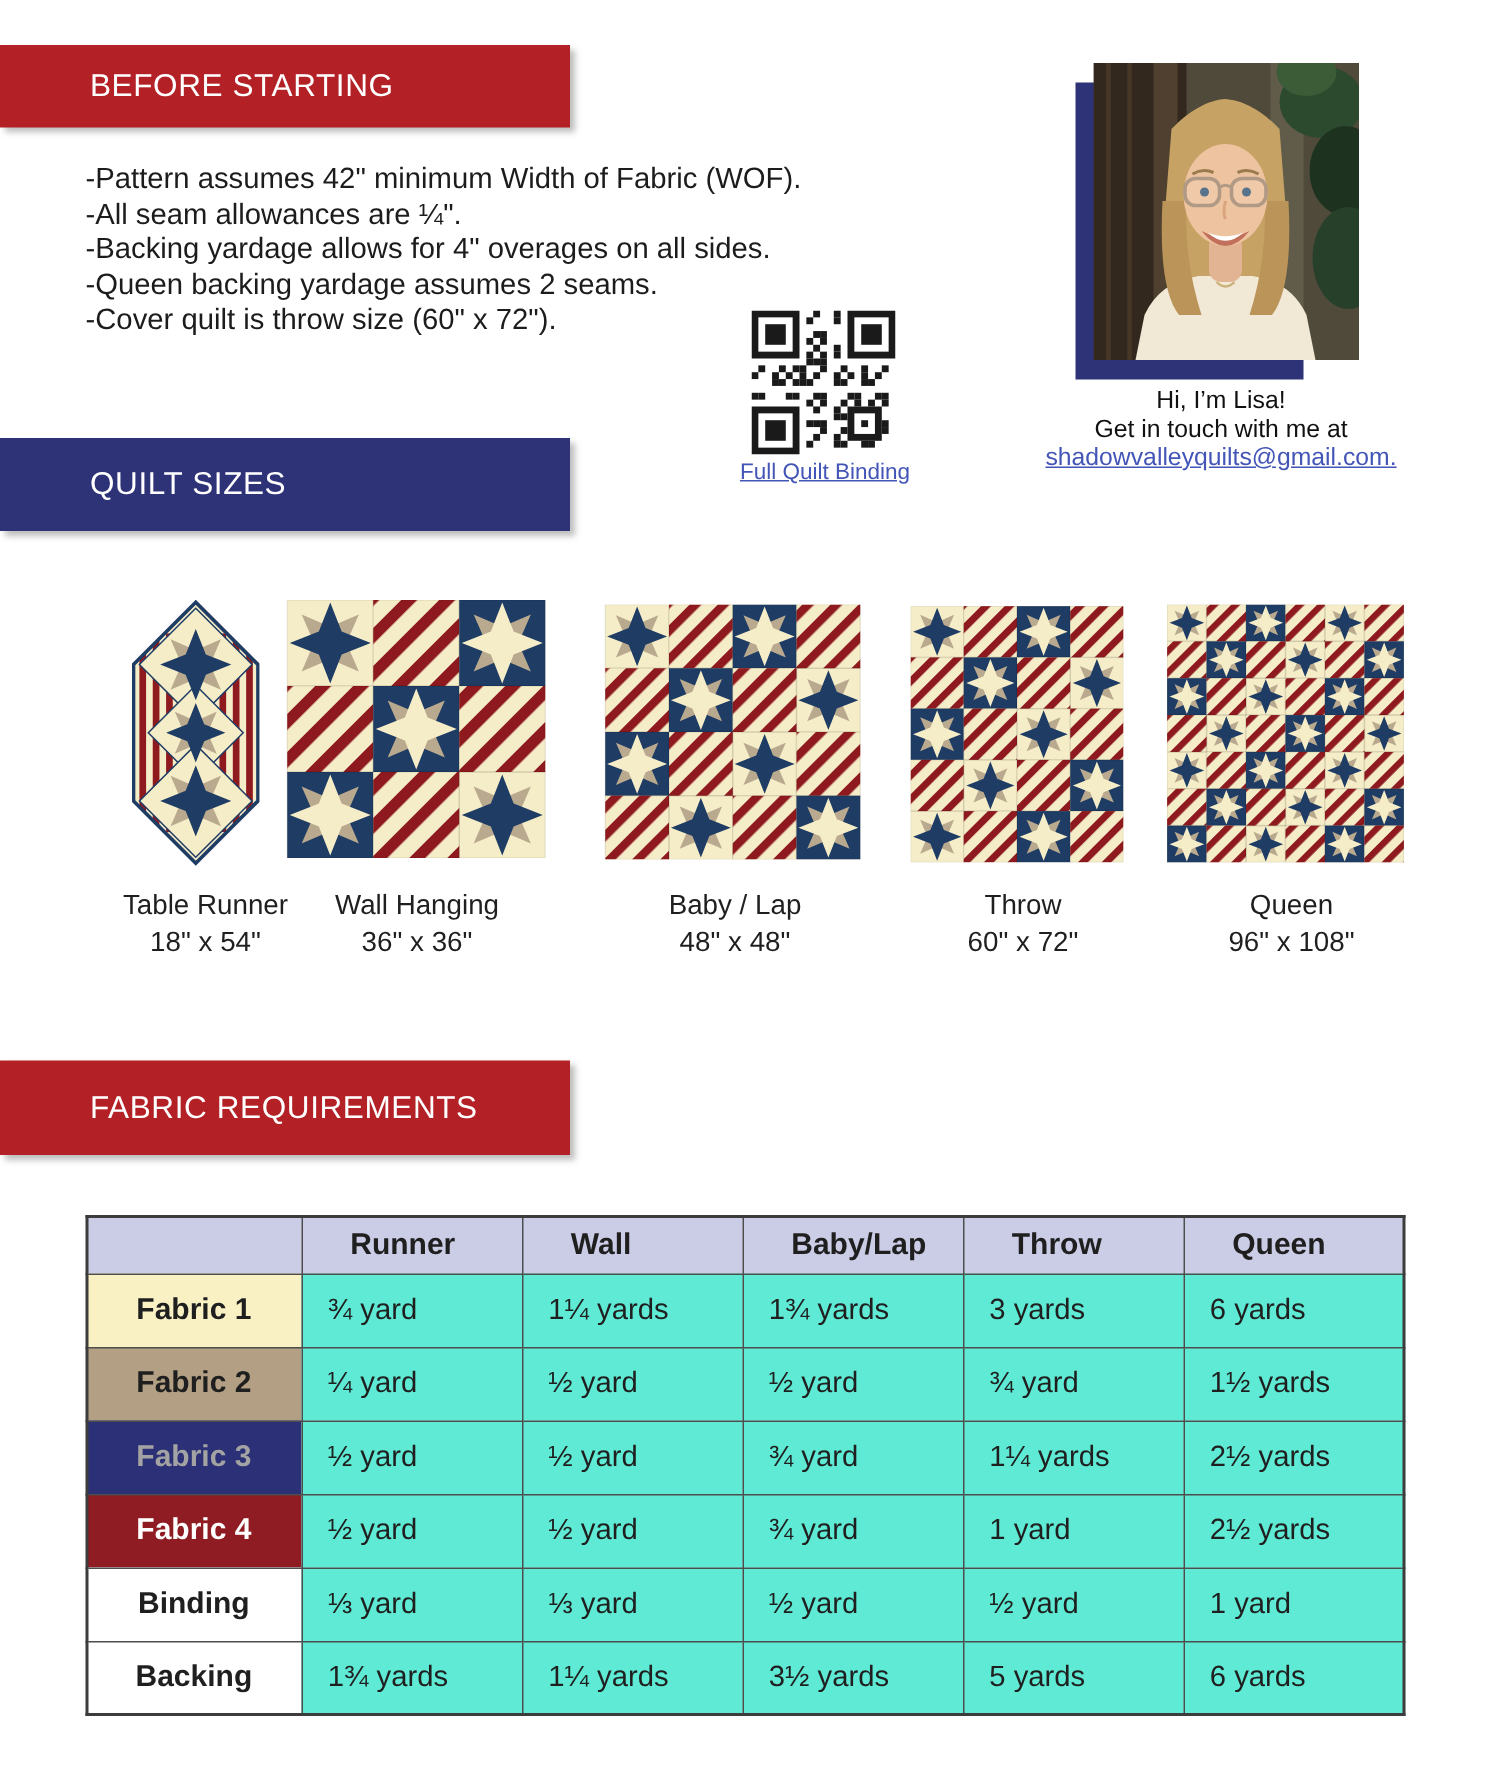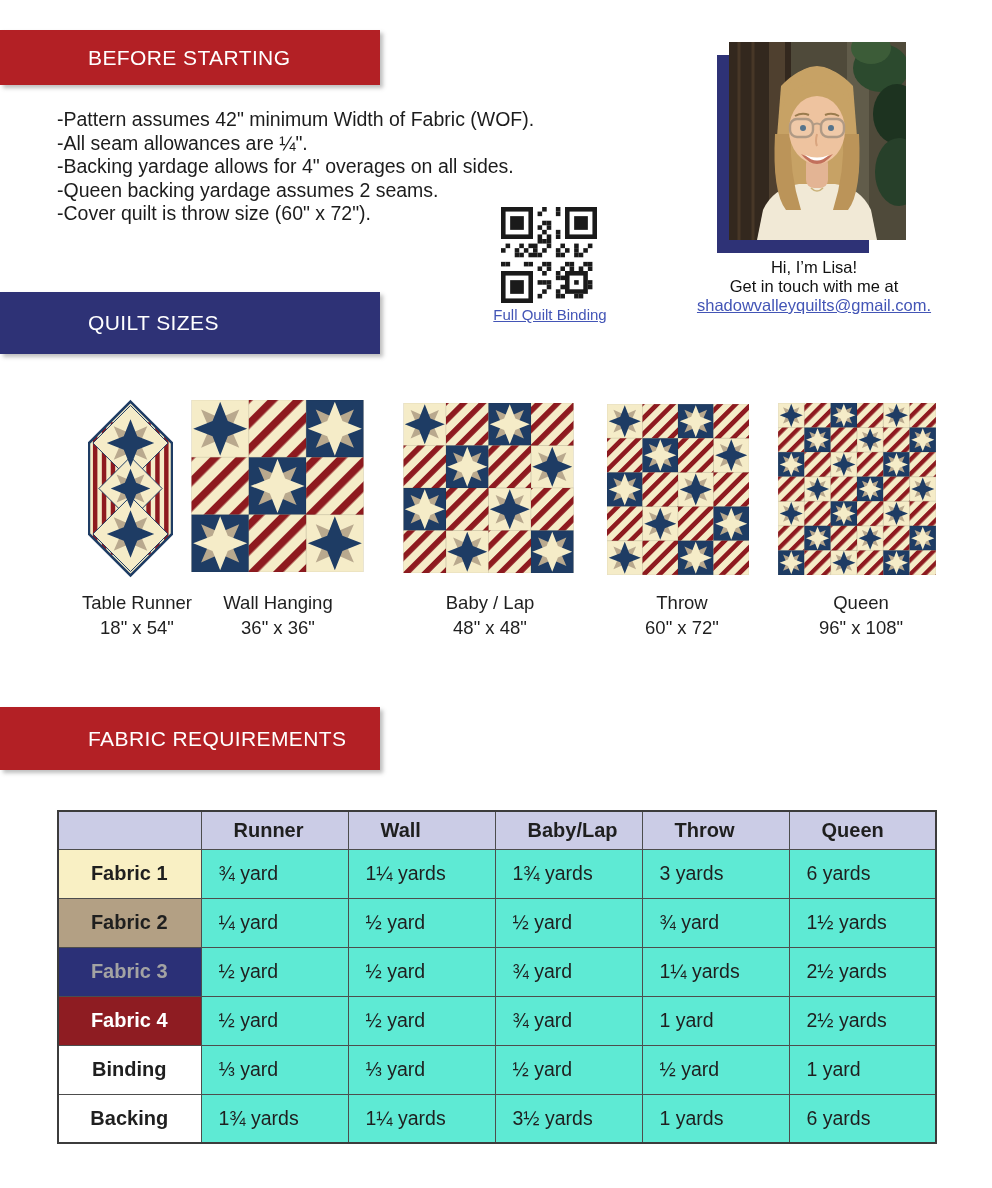--- a/index.html
+++ b/index.html
@@ -1,20 +1,20 @@
 <!DOCTYPE html>
 <html><head>
 <meta charset="utf-8">
 <style>
   html,body{margin:0;padding:0;background:#ffffff;}
   #page{position:relative;width:992px;height:1188px;background:#ffffff;overflow:hidden;
         font-family:"Liberation Sans","DejaVu Sans",sans-serif;color:#1f1f1f;}
 
   .banner{position:absolute;left:0;width:380px;box-sizing:border-box;display:flex;align-items:center;
-          padding-left:88px;color:#ffffff;font-size:21px;letter-spacing:.4px;
+          padding-left:60px;color:#ffffff;font-size:21px;letter-spacing:.4px;
           box-shadow:3px 3px 4px rgba(110,110,110,.45);}
   #banner-before{top:30px;height:55px;background:#b32025;}
   #banner-sizes{top:292px;height:62px;background:#2e3276;}
   #banner-fabric{top:707px;height:63px;background:#b32025;}
 
   #notes{position:absolute;left:57px;top:108px;font-size:19.5px;line-height:23.5px;color:#1c1c1c;}
 
   #qr-wrap{position:absolute;left:501px;top:207px;width:96px;}
   #qr-svg{display:block;width:96px;height:96px;}
   #tutorial-link{position:absolute;left:460px;top:306px;width:180px;text-align:center;
@@ -585,18 +585,18 @@
       <td>⅓ yard</td>
       <td>½ yard</td>
       <td>½ yard</td>
       <td>1 yard</td>
     </tr>
     <tr>
       <td class="rlabel rl-5">Backing</td>
       <td>1¾ yards</td>
       <td>1¼ yards</td>
       <td>3½ yards</td>
-      <td>1 yards</td>
+      <td>5 yards</td>
       <td>6 yards</td>
     </tr>
   </tbody>
     </table>
 </div>
 
 </body></html>

